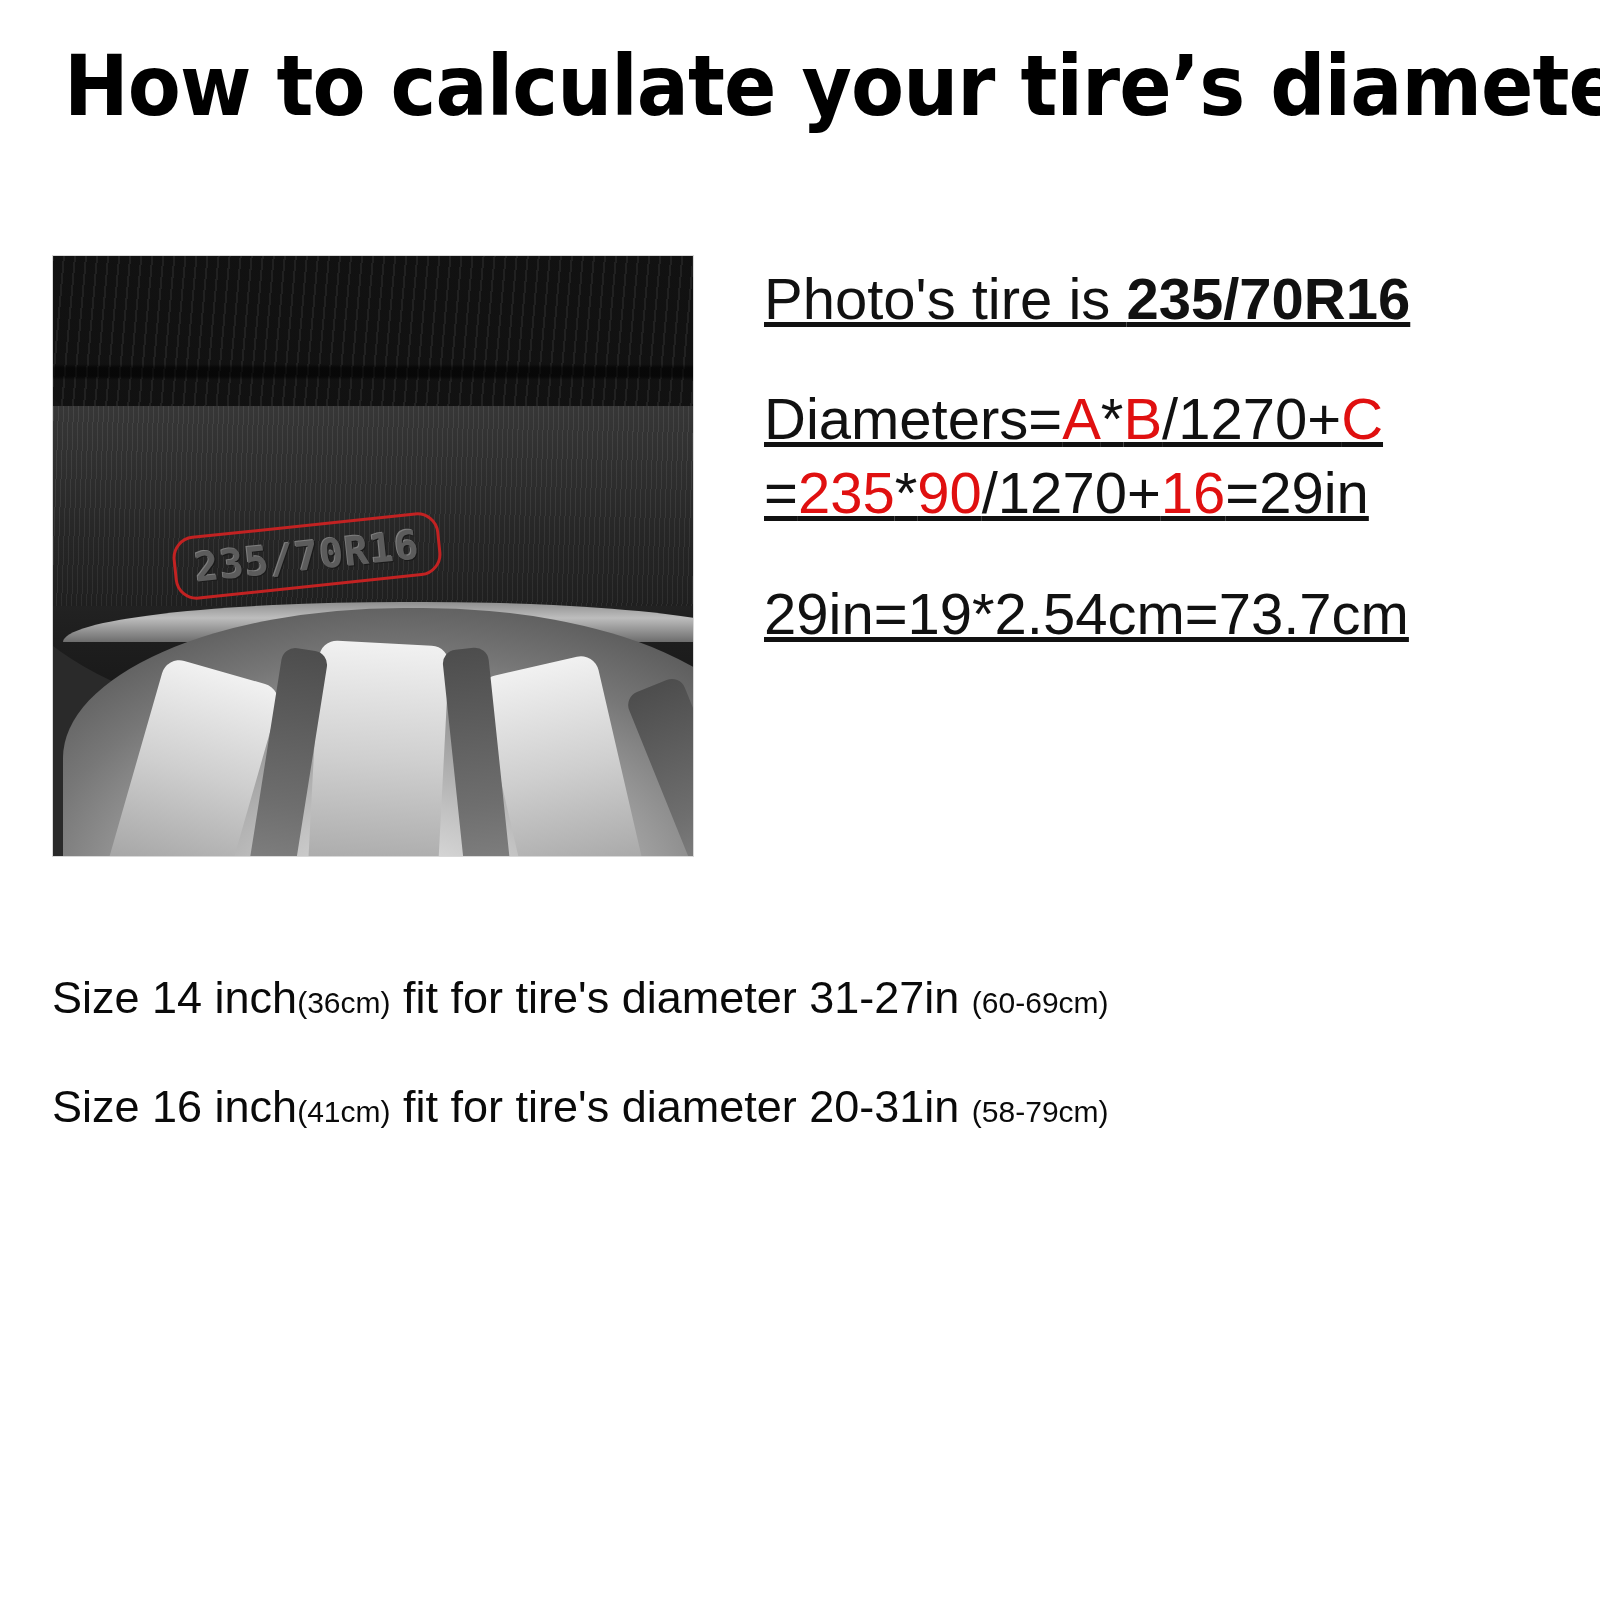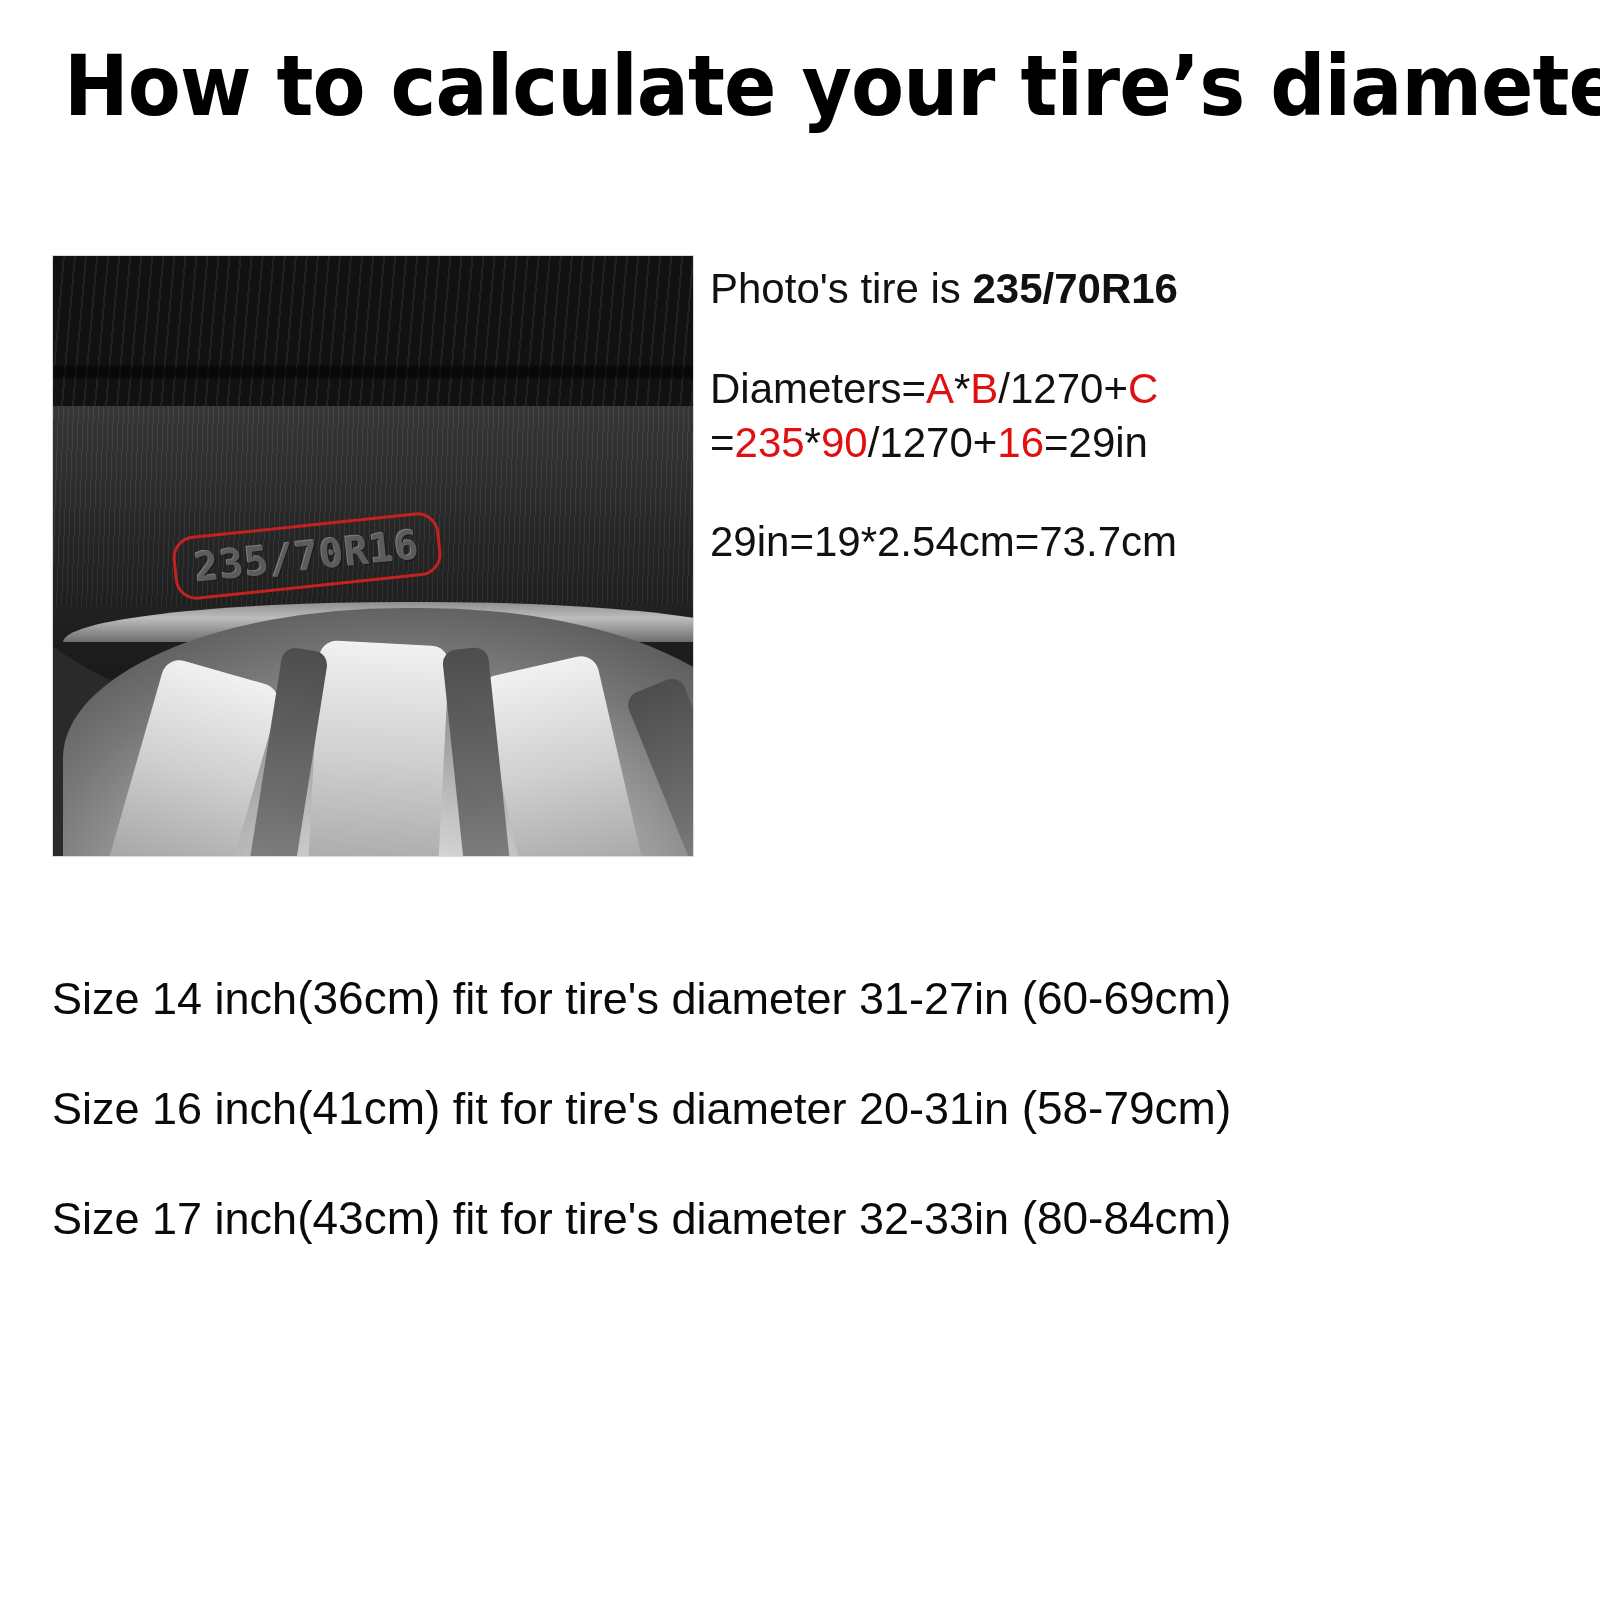--- a/index.html
+++ b/index.html
@@ -139,47 +139,48 @@
     top: 346px;
     width: 700px;
     height: 40px;
     background: linear-gradient(180deg, #8e8e8e 0%, #bdbdbd 40%, #6d6d6d 100%);
     border-top-left-radius: 340px 40px;
     border-top-right-radius: 340px 40px;
   }
   
   .calc {
     position: absolute;
-    left: 710px;
+    left: 764px;
     top: 262px;
     width: 830px;
-    font-size: 42px;
+    font-size: 58px;
     line-height: 1.28;
     color: #111;
+    text-decoration: underline;
   }
   .calc .row { white-space: nowrap; }
   .calc .gap { height: 46px; }
   .bold { font-weight: bold; }
   .red { color: #e01010; }
   
   .sizes {
     position: absolute;
     left: 52px;
     top: 975px;
     width: 1510px;
   }
   .size-row {
     font-size: 45px;
     line-height: 1.0;
     margin-bottom: 64px;
     white-space: nowrap;
     color: #0a0a0a;
   }
   .small {
-    font-size: 46px;
+    font-size: 30px;
   }
 </style>
 </head>
 <body>
 
 <div class="page">
 
   <div class="title">How to calculate your tire’s diameter?</div>
 
   <div class="photo">
@@ -218,18 +219,15 @@
     <div class="row">29in=19*2.54cm=73.7cm</div>
   </div>
 
   <div class="sizes">
     <div class="size-row">
       <span>Size 14 inch</span><span class="small">(36cm)</span><span> fit for tire's diameter 31-27in </span><span class="small">(60-69cm)</span>
     </div>
     <div class="size-row">
       <span>Size 16 inch</span><span class="small">(41cm)</span><span> fit for tire's diameter 20-31in </span><span class="small">(58-79cm)</span>
     </div>
-    <div class="size-row">
-      <span>Size 17 inch</span><span class="small">(43cm)</span><span> fit for tire's diameter 32-33in </span><span class="small">(80-84cm)</span>
-    </div>
   </div>
 
 </div>
 
 </body></html>

